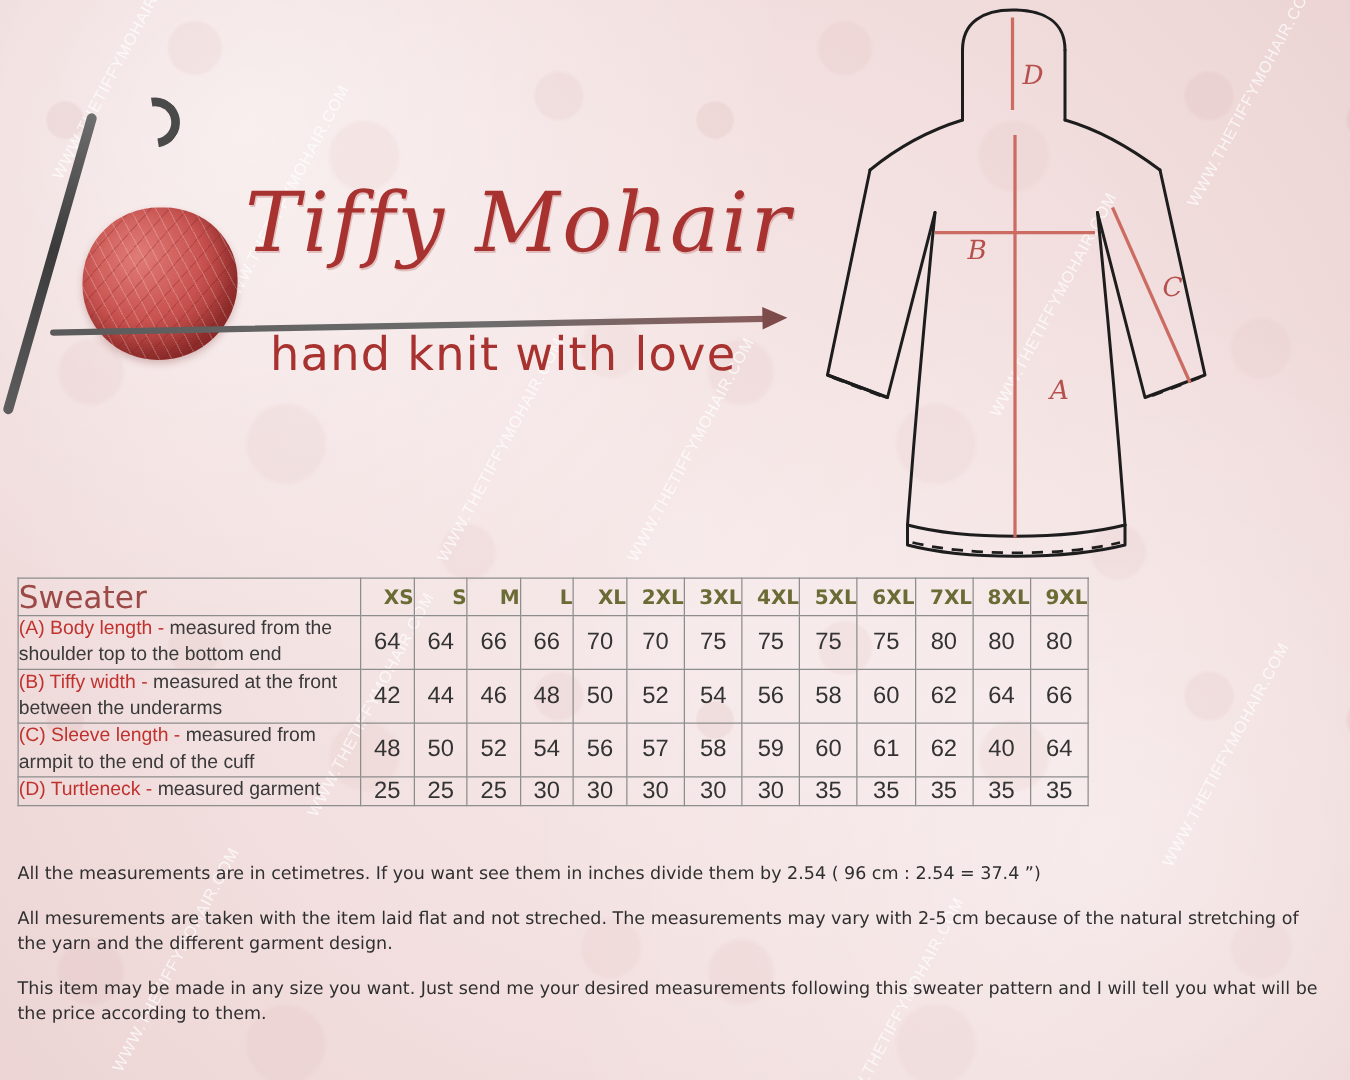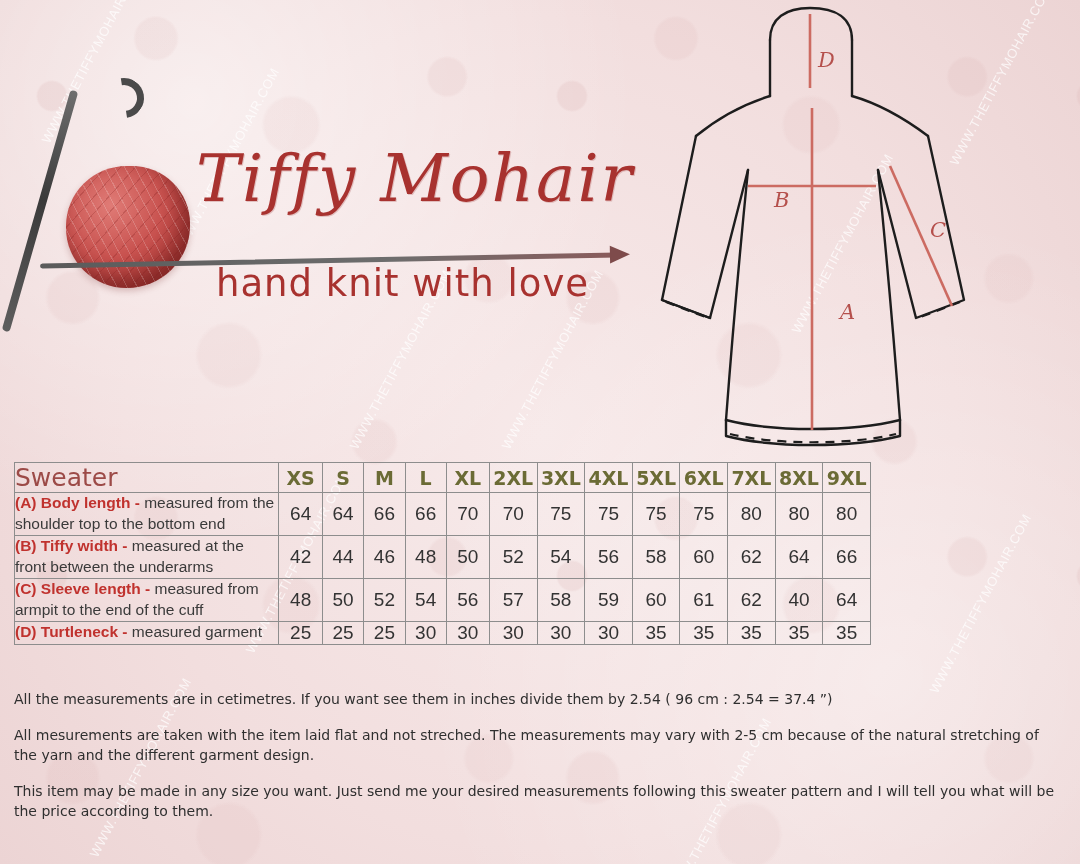--- a/index.html
+++ b/index.html
@@ -182,37 +182,37 @@
     text-align: left;
     padding: 6px 0 6px 22px;
     font-family: "DejaVu Sans", sans-serif;
     font-size: 25px;
     color: #9c4a47;
     font-weight: normal;
     width: 345px;
   }
   .hdr-size {
     font-family: "DejaVu Sans", sans-serif;
-    font-size: 19px;
+    font-size: 16px;
     font-weight: bold;
     color: #6b6b35;
-    text-align: center;
+    text-align: right;
     padding: 6px 0;
     width: 50px;
   }
   .desc {
     padding: 6px 10px 7px 14px;
     font-size: 15.5px;
     color: #3a3a3a;
     line-height: 1.35;
     vertical-align: middle;
   }
   .desc b {
     color: #c0322e;
-    font-weight: bold;
+    font-weight: normal;
   }
   .val {
     text-align: center;
     font-size: 19px;
     color: #333;
     vertical-align: middle;
   }
 
   
   .notes {

